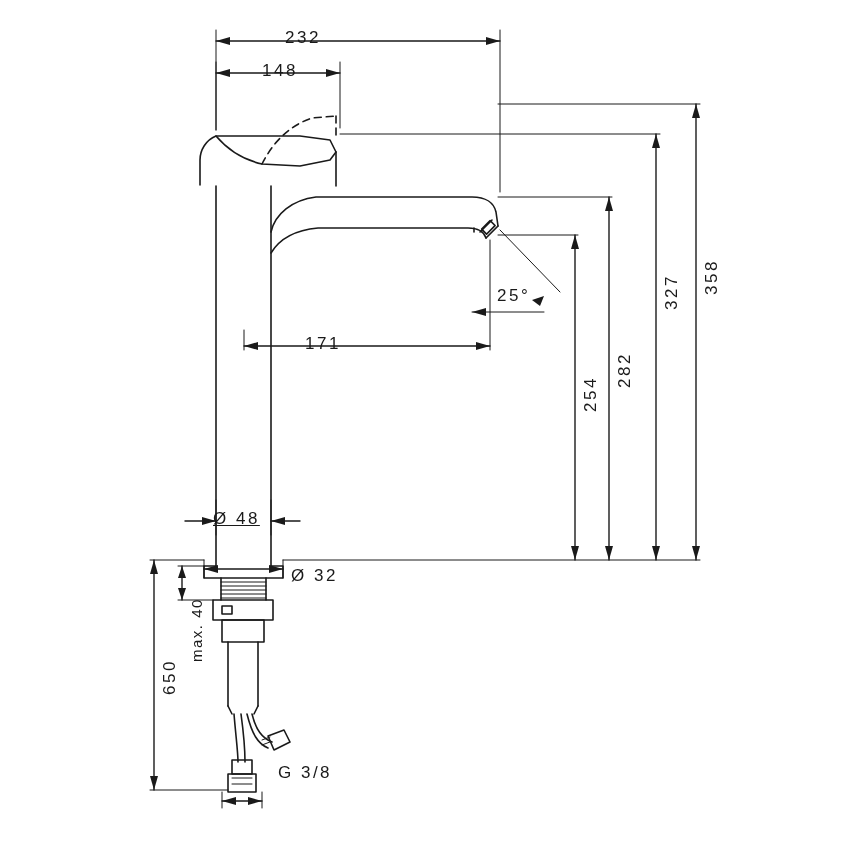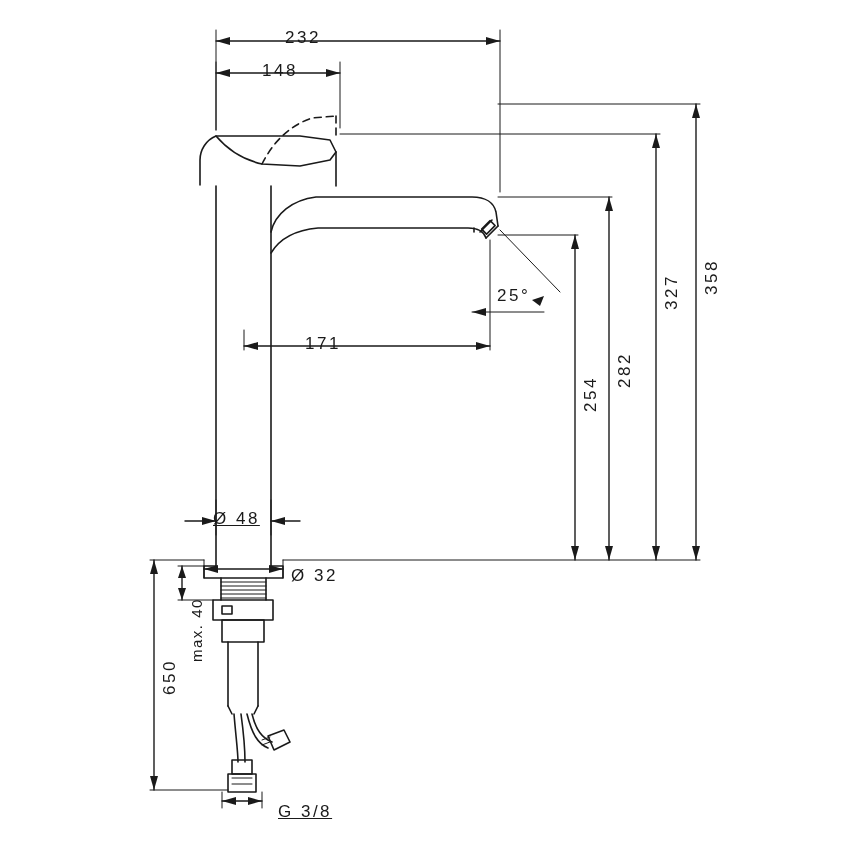--- a/index.html
+++ b/index.html
@@ -193,21 +193,21 @@
   <div class="dim-label" style="left:262px; top:61px;">148</div>
 
   <div class="dim-label" style="left:305px; top:334px;">171</div>
 
   <div class="dim-label" style="left:497px; top:286px;"><span>25</span>°</div>
 
   <div class="dim-label" style="left:213px; top:509px;text-decoration:underline;">Ø 48</div>
 
   <div class="dim-label" style="left:291px; top:558px;margin-top:8px;">Ø 32</div>
 
-  <div class="dim-label" style="left:278px; top:802px;text-decoration:underline;">G 3/8</div>
+  <div class="dim-label" style="left:278px; top:763px;">G 3/8</div>
 
   <div class="dim-label vert" style="left:702px; top:295px;">358</div>
 
   <div class="dim-label vert" style="left:662px; top:310px;">327</div>
 
   <div class="dim-label vert" style="left:615px; top:388px;">282</div>
 
   <div class="dim-label vert" style="left:581px; top:412px;">254</div>
 
   <div class="dim-label vert" style="left:160px; top:695px;">650</div>

